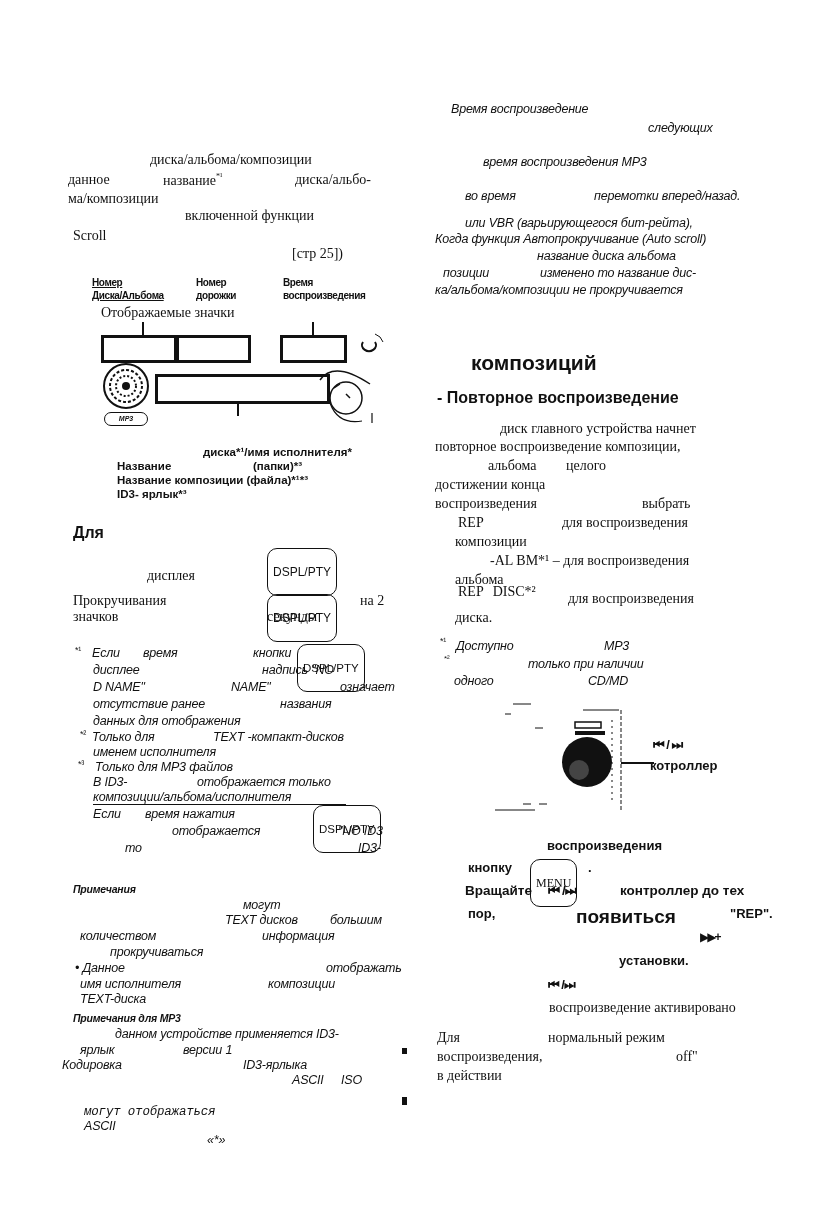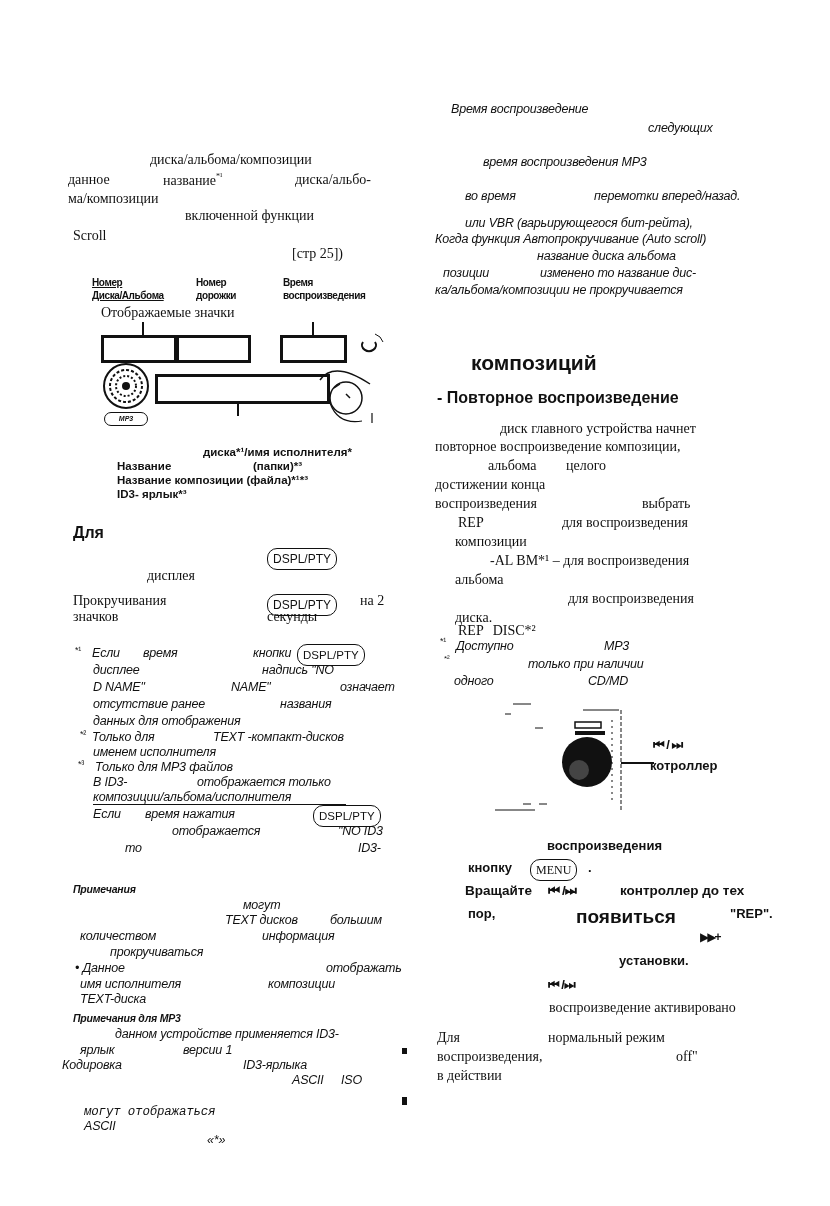--- a/index.html
+++ b/index.html
@@ -5,21 +5,21 @@
   html, body { margin:0; padding:0; background:#fff; }
   body { width:830px; height:1206px; position:relative; overflow:hidden; color:#111; }
   .abs { position:absolute; white-space:nowrap; }
   .serif { font-family:"Liberation Serif","DejaVu Serif",serif; font-size:14px; }
   .sans { font-family:"Liberation Sans","DejaVu Sans",sans-serif; }
   .ital { font-family:"Liberation Sans","DejaVu Sans",sans-serif; font-style:italic; font-size:12.5px; letter-spacing:-0.2px; }
   .bold { font-weight:bold; }
   .h1 { font-family:"Liberation Sans","DejaVu Sans",sans-serif; font-weight:900; font-size:21px; }
   .h2 { font-family:"Liberation Sans","DejaVu Sans",sans-serif; font-weight:bold; font-size:16px; }
   .lbl { font-family:"Liberation Sans","DejaVu Sans",sans-serif; font-weight:bold; font-size:10px; line-height:13px; letter-spacing:-0.4px; }
-  .btn { display:inline-block; border:1.3px solid #111; border-radius:10px; padding:3px 5px; font-family:"Liberation Sans","DejaVu Sans",sans-serif; font-size:12px; line-height:14px;text-align:right; }
+  .btn { display:inline-block; border:1.3px solid #111; border-radius:10px; padding:16px 5px; font-family:"Liberation Sans","DejaVu Sans",sans-serif; font-size:12px; line-height:14px;text-align:right; }
   .box { position:absolute; border:3px solid #111; background:#fff; box-sizing:border-box; }
   .vline { position:absolute; width:2px; background:#111; }
   .sup { font-size:8px; vertical-align:super; }
 </style>
 </head>
 <body>
 
 <div>
 
   <div>
@@ -194,21 +194,21 @@
     <span class="abs serif" style="left:488px;top:458px;">альбома</span>
     <span class="abs serif" style="left:566px;top:458px;">целого</span>
     <span class="abs serif" style="left:435px;top:477px;">достижении конца</span>
     <span class="abs serif" style="left:435px;top:496px;">воспроизведения</span>
     <span class="abs serif" style="left:642px;top:496px;">выбрать</span>
     <span class="abs serif" style="left:458px;top:515px;">REP</span>
     <span class="abs serif" style="left:562px;top:515px;">для воспроизведения</span>
     <span class="abs serif" style="left:455px;top:534px;">композиции</span>
     <span class="abs serif" style="left:490px;top:553px;">-AL BM*¹ – для воспроизведения</span>
     <span class="abs serif" style="left:455px;top:572px;">альбома</span>
-    <span class="abs serif" style="left:458px;top:623px;word-spacing:6px;text-align:right;">REP   DISC*²</span>
+    <span class="abs serif" style="left:458px;top:584px;word-spacing:6px;text-align:right;">REP   DISC*²</span>
     <span class="abs serif" style="left:568px;top:591px;">для воспроизведения</span>
     <span class="abs serif" style="left:455px;top:610px;">диска.</span>
   </div>
 
   <div>
     <span class="abs ital" style="left:440px;top:636px;font-size:9px;font-style:normal;">*¹</span>
     <span class="abs ital" style="left:456px;top:639px;">Доступно</span>
     <span class="abs ital" style="left:604px;top:639px;">MP3</span>
     <span class="abs ital" style="left:444px;top:654px;font-size:8px;font-style:normal;">*²</span>
     <span class="abs ital" style="left:528px;top:657px;">только при наличии</span>

